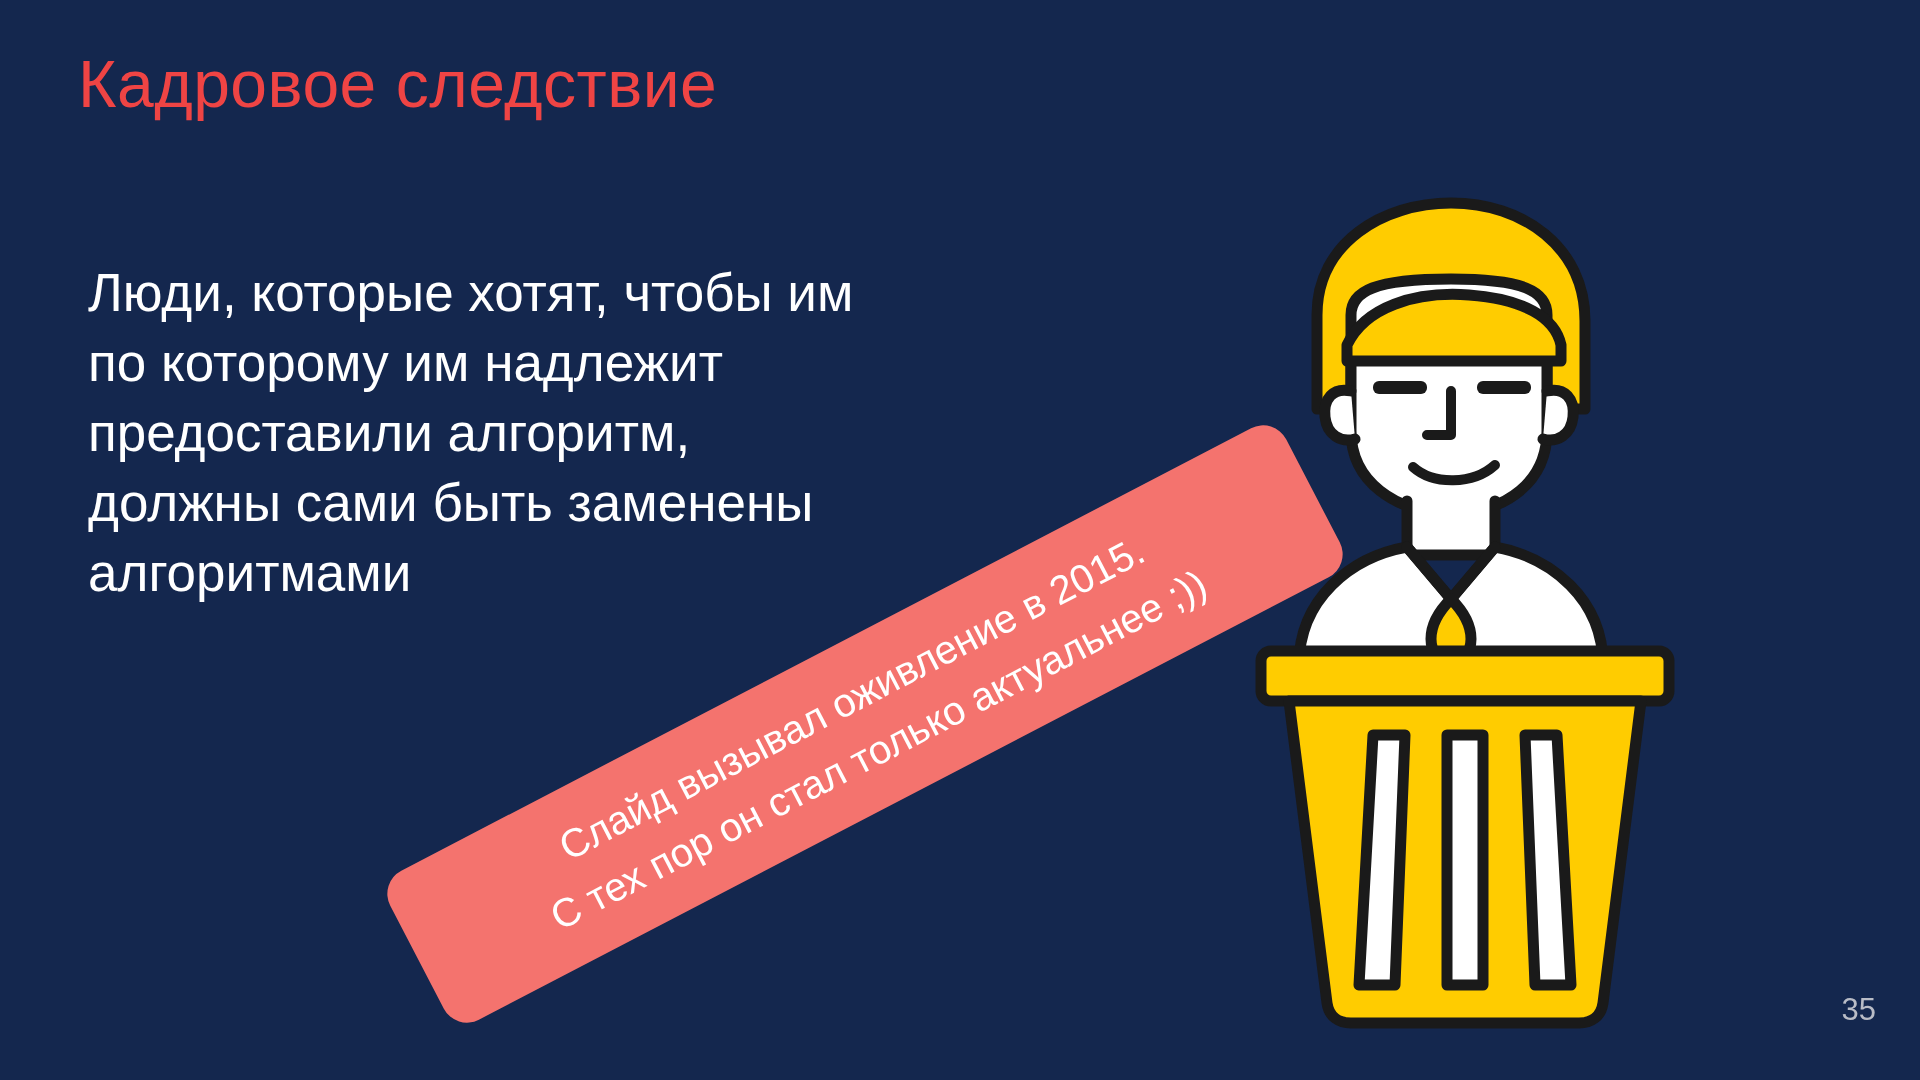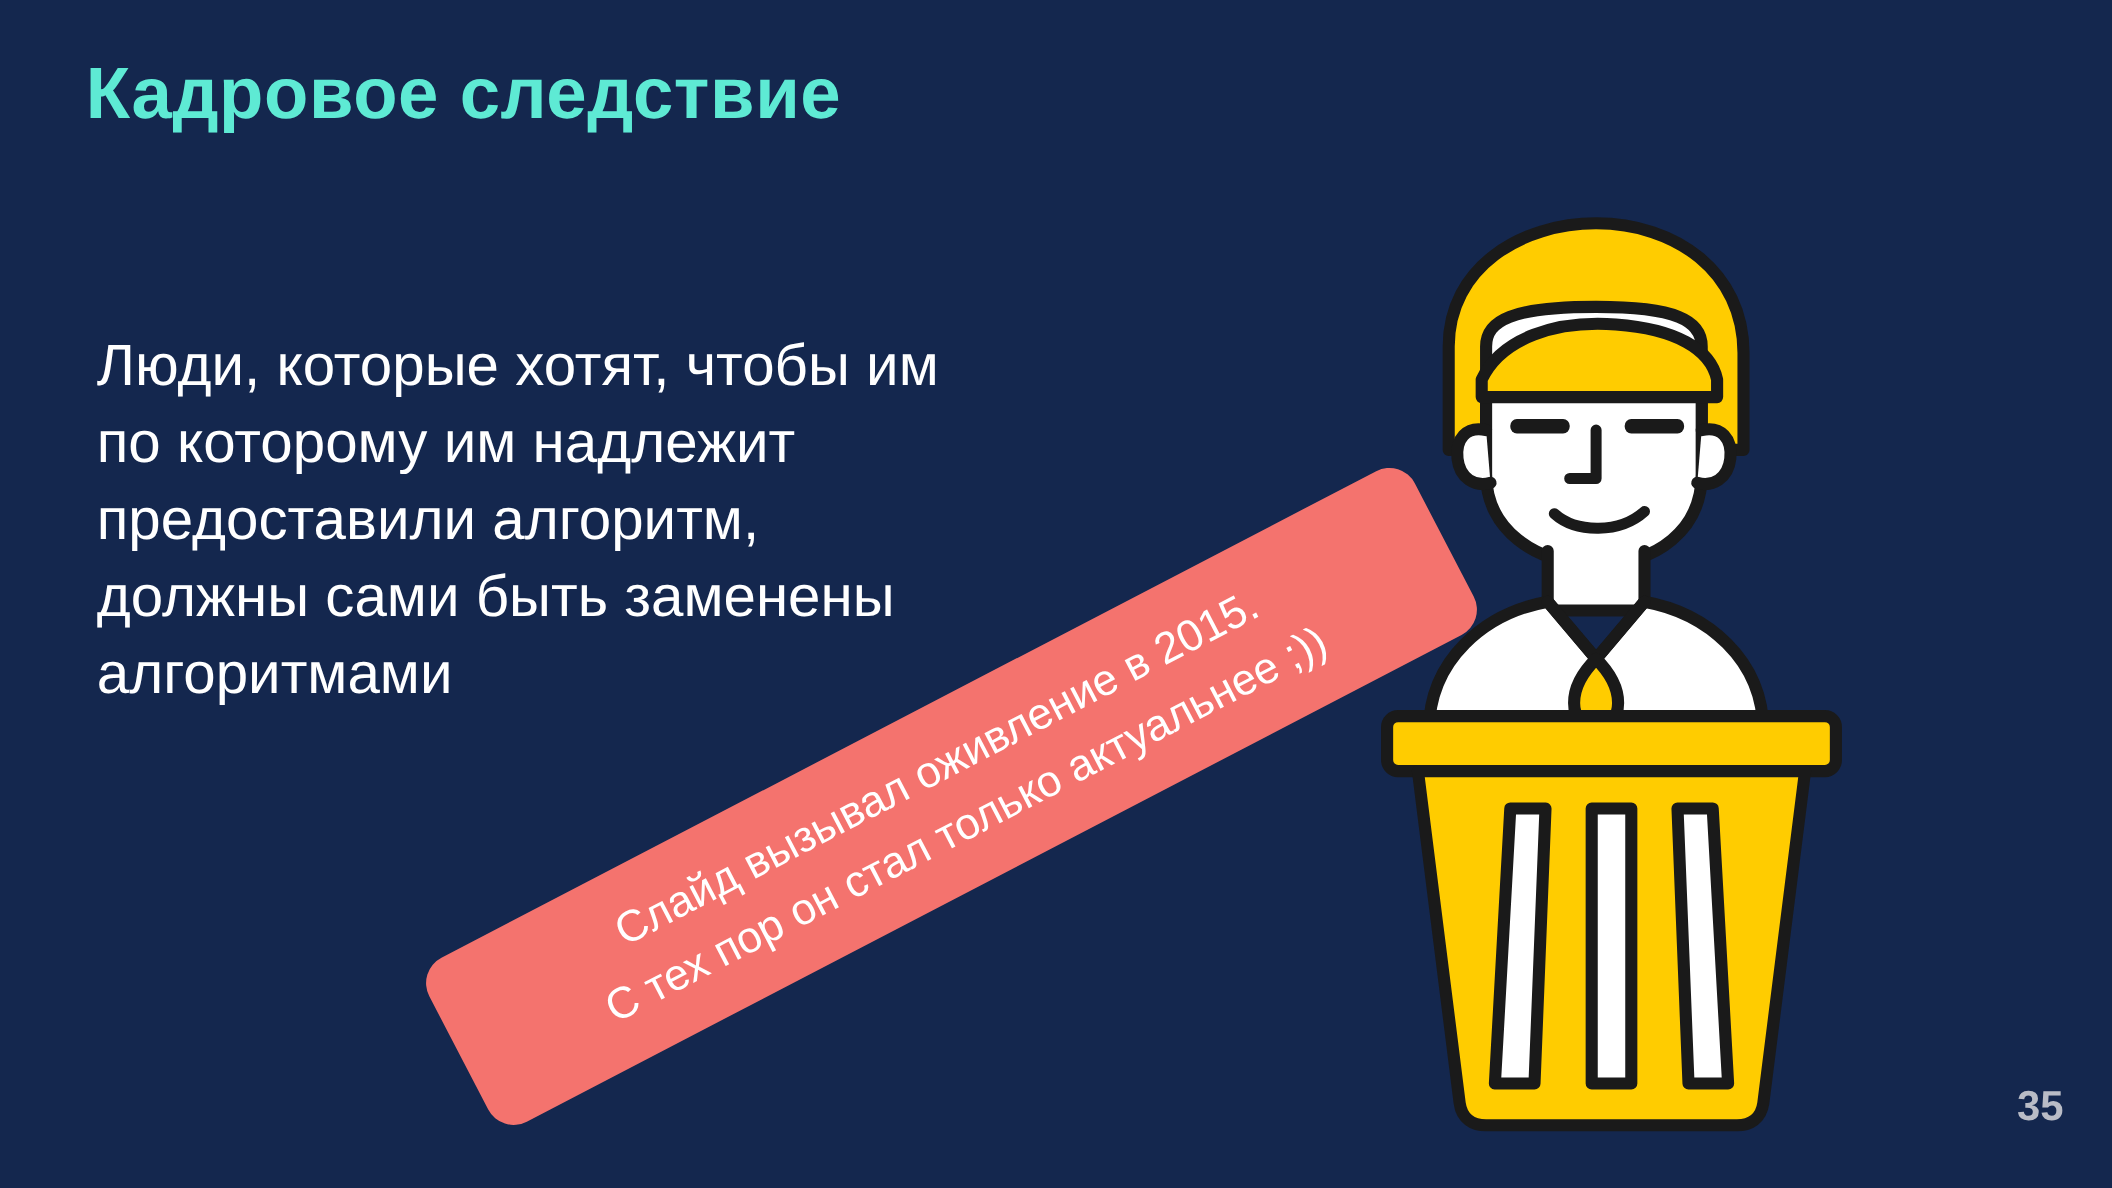--- a/index.html
+++ b/index.html
@@ -21,33 +21,32 @@
     overflow: hidden;
   }
 
   
   #slide-title {
     position: absolute;
     left: 78px;
     top: 48px;
     font-size: 66px;
     line-height: 1.1;
-    color: #5eead4;
-    font-weight: 700;
+    color: #ef4444;
+    font-weight: 400;
     letter-spacing: 0.5px;
     white-space: nowrap;
   }
 
   
   #body-text {
     position: absolute;
     left: 88px;
     top: 258px;
     width: 1000px;
-    margin-top: 40px;
   }
   #body-text .body-line {
     font-size: 53px;
     line-height: 70px;
     color: #ffffff;
     font-weight: 400;
     white-space: nowrap;
   }
 
   
@@ -84,23 +83,23 @@
     line-height: 58px;
     font-weight: 400;
     white-space: nowrap;
   }
 
   
   #page-number {
     position: absolute;
     right: 44px;
     bottom: 52px;
-    font-size: 38px;
+    font-size: 31px;
     color: #b9bcc6;
-    font-weight: 700;
+    font-weight: 400;
   }
 </style>
 </head>
 <body>
 
 <div id="slide">
 
   <div id="slide-title">Кадровое следствие</div>
 
   <div id="body-text">

